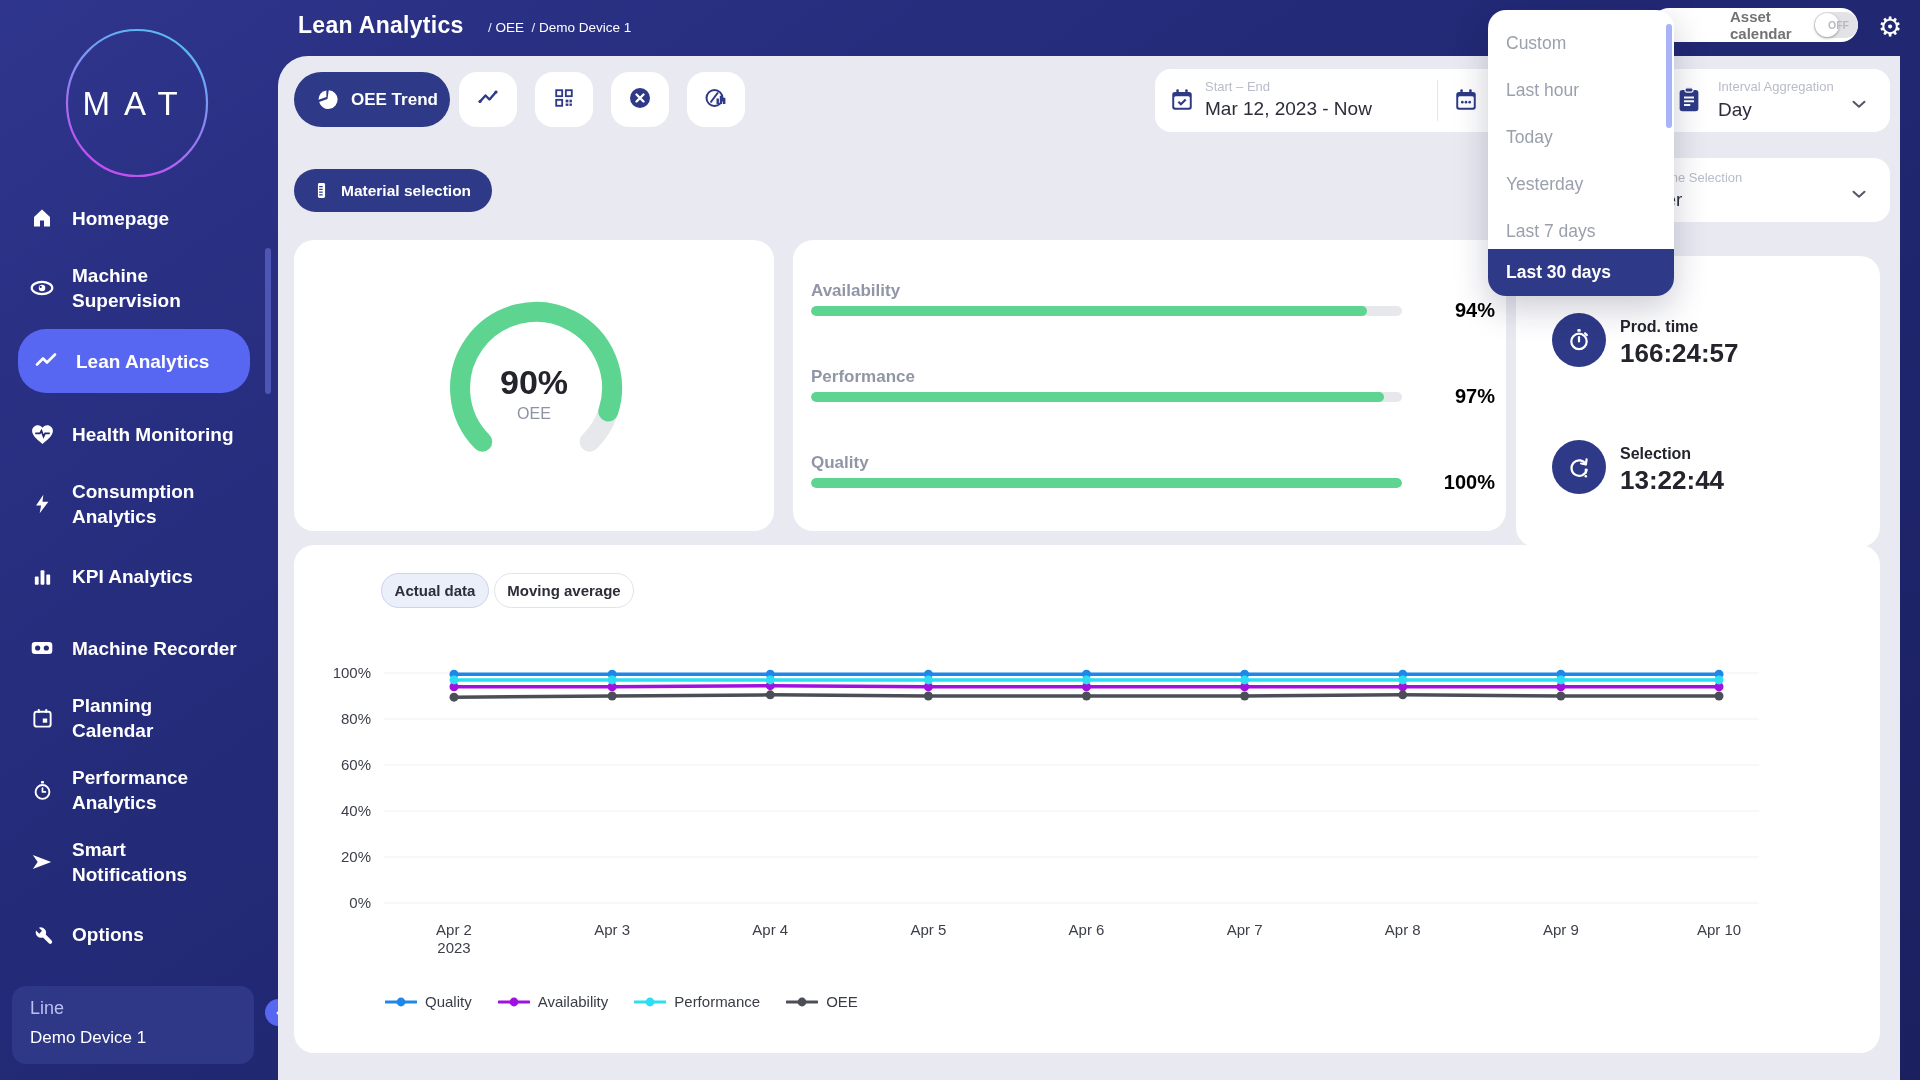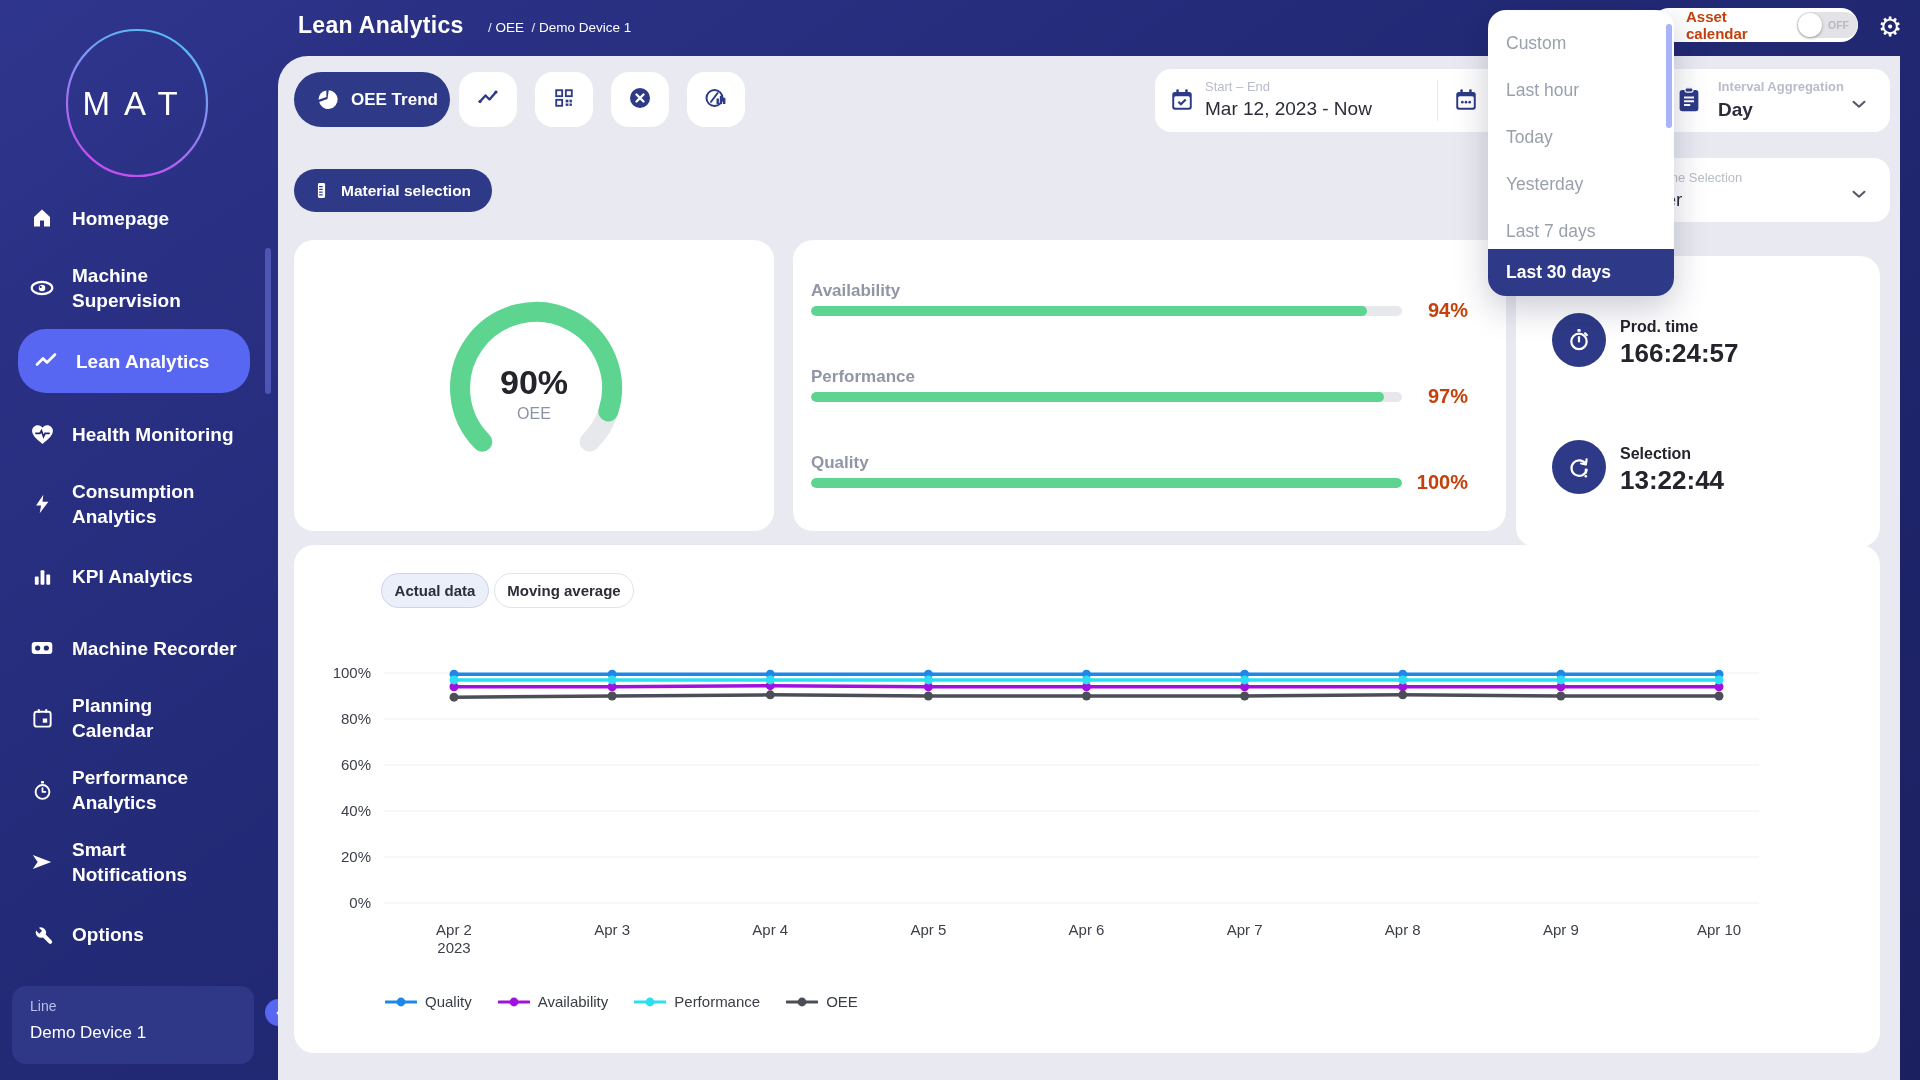--- a/index.html
+++ b/index.html
@@ -13,31 +13,31 @@
   .logo{position:absolute;left:57px;top:22px;width:160px;height:162px;}
   .nav-item{position:absolute;left:0;width:278px;height:70px;display:flex;align-items:center;cursor:pointer;}
   .nav-ic{position:absolute;left:28px;width:28px;height:28px;display:flex;align-items:center;justify-content:center;color:#fff;}
   .nav-label{position:absolute;left:72px;right:8px;color:#fff;font-size:19px;font-weight:bold;line-height:25px;}
   .nav-label span{display:block;}
   .nav-active{left:18px;width:232px;height:64px;background:#5767f2;border-radius:28px;}
   .nav-active .nav-ic{left:14px;}
   .nav-active .nav-label{left:58px;}
   .side-scroll{position:absolute;left:265px;top:248px;width:6px;height:146px;border-radius:3px;background:#4d57b3;}
   .device-card{position:absolute;left:12px;top:986px;width:242px;height:78px;background:#2f3887;border-radius:14px;padding:12px 18px;}
-  .device-card .dc-label{font-size:14px;color:#b9c0ee;}
+  .device-card .dc-label{font-size:18px;color:#b9c0ee;}
   .device-card .dc-value{font-size:17px;color:#ffffff;margin-top:9px;}
   .collapse-btn{position:absolute;left:265px;top:999px;width:27px;height:27px;border-radius:50%;background:#5767f2;
         display:flex;align-items:center;justify-content:center;color:#fff;cursor:pointer;}
   
   .hdr-title{position:absolute;left:298px;top:12px;color:#fff;font-size:23px;font-weight:bold;letter-spacing:.3px;}
   .hdr-crumbs{position:absolute;left:488px;top:20px;color:#e5e7f6;font-size:13.5px;}
   .hdr-crumbs b{font-weight:normal;color:#fff;}
   .asset-pill{position:absolute;left:1652px;top:8px;width:206px;height:34px;background:#fff;border-radius:17px;
         display:flex;align-items:center;padding-left:34px;}
-  .asset-pill .ap-label{font-size:15px;font-weight:bold;color:#c2410c;}
+  .asset-pill .ap-label{font-size:15px;font-weight:bold;color:#737373;margin-left:44px;}
   .toggle{position:relative;width:64px;height:26px;margin-left:10px;border-radius:13px;background:#e3e3e7;cursor:pointer;}
   .toggle .knob{position:absolute;left:1px;top:1px;width:24px;height:24px;border-radius:50%;background:#fff;
         box-shadow:0 1px 3px rgba(0,0,0,.35);}
   .toggle .state{position:absolute;right:9px;top:7px;font-size:10.5px;font-weight:bold;color:#b7b8c1;}
   .gear{position:absolute;left:1878px;top:11px;font-size:27px;color:#fff;cursor:pointer;line-height:32px;}
   
   .btn-navy{position:absolute;background:#2e3a87;border-radius:28px;display:flex;align-items:center;color:#fff;cursor:pointer;}
   .btn-navy .bl{font-size:17px;font-weight:bold;}
   .icon-btn{position:absolute;top:72px;width:58px;height:55px;background:#fff;border-radius:18px;color:#2e3a87;
         display:flex;align-items:center;justify-content:center;cursor:pointer;}
@@ -45,21 +45,21 @@
   .fcard .fl{position:absolute;font-size:13px;color:#b9bcc9;}
   .fcard .fv{position:absolute;font-size:19px;color:#2b2d3a;}
   .chev{position:absolute;color:#545866;}
   
   .card{position:absolute;background:#fff;border-radius:20px;}
   .gauge-num{position:absolute;left:0;width:100%;text-align:center;top:123px;font-size:34px;font-weight:bold;color:#23242c;}
   .gauge-sub{position:absolute;left:0;width:100%;text-align:center;top:165px;font-size:16px;color:#8d93a5;}
   .bar-label{position:absolute;left:18px;font-size:17px;font-weight:bold;color:#9096a6;}
   .bar-track{position:absolute;left:18px;width:591px;height:10px;border-radius:5px;background:#e7e8ec;overflow:hidden;}
   .bar-fill{height:100%;border-radius:5px;background:#5dd591;}
-  .bar-val{position:absolute;left:595px;width:80px;text-align:right;font-size:20px;font-weight:bold;color:#c2410c;}
+  .bar-val{position:absolute;left:622px;width:80px;text-align:right;font-size:20px;font-weight:bold;color:#000000;}
   .time-ic{position:absolute;left:36px;width:54px;height:54px;border-radius:50%;background:#2e3a87;
         display:flex;align-items:center;justify-content:center;color:#fff;}
   .time-label{position:absolute;left:104px;font-size:16px;font-weight:bold;color:#23242c;}
   .time-val{position:absolute;left:104px;font-size:26px;font-weight:bold;color:#23242c;}
   
   .tab{position:absolute;top:573px;height:35px;border-radius:18px;display:flex;align-items:center;justify-content:center;
         font-size:15px;font-weight:bold;color:#2c2e38;cursor:pointer;}
   .tab-active{background:#eaeffa;border:1px solid #ccd4ea;}
   .tab-idle{background:#fff;border:1px solid #e2e3ea;}
   .legend{position:absolute;left:385px;top:993px;display:flex;gap:26px;align-items:center;}
@@ -326,21 +326,21 @@
           <rect x="3" y="4.5" width="18" height="16.5" rx="2.5" fill="currentColor"></rect>
           <rect x="6.8" y="2" width="2.2" height="4" rx="1" fill="currentColor"></rect>
           <rect x="15" y="2" width="2.2" height="4" rx="1" fill="currentColor"></rect>
           <rect x="4.8" y="8.6" width="14.4" height="10.6" rx="1.4" fill="#fff"></rect>
           <circle cx="8.6" cy="14" r="1.2" fill="#2e3a87"></circle>
           <circle cx="12" cy="14" r="1.2" fill="#2e3a87"></circle>
           <circle cx="15.4" cy="14" r="1.2" fill="#2e3a87"></circle>
         </svg></span>
   </div>
 
-  <div class="fcard" style="left:1658px;top:69px;width:232px;height:63px;font-weight:bold;">
+  <div class="fcard" style="left:1658px;top:69px;width:232px;height:63px;">
     <span style="position:absolute;left:16px;top:16px;color:#2e3a87">
       <svg width="30" height="30" viewBox="0 0 24 24">
           <rect x="4.5" y="4" width="15" height="17" rx="2.2" fill="currentColor"></rect>
           <rect x="8.8" y="2.2" width="6.4" height="3.4" rx="1.2" fill="currentColor" stroke="#fff" stroke-width="1"></rect>
           <path d="M8 10 H16 M8 13 H16 M8 16 H13" stroke="#fff" stroke-width="1.6"></path>
         </svg></span>
     <span class="fl" style="left:60px;top:10px">Interval Aggregation</span>
     <span class="fv" style="left:60px;top:30px">Day</span>
     <span class="chev" style="left:190px;top:24px">
       <svg width="22" height="22" viewBox="0 0 24 24">

